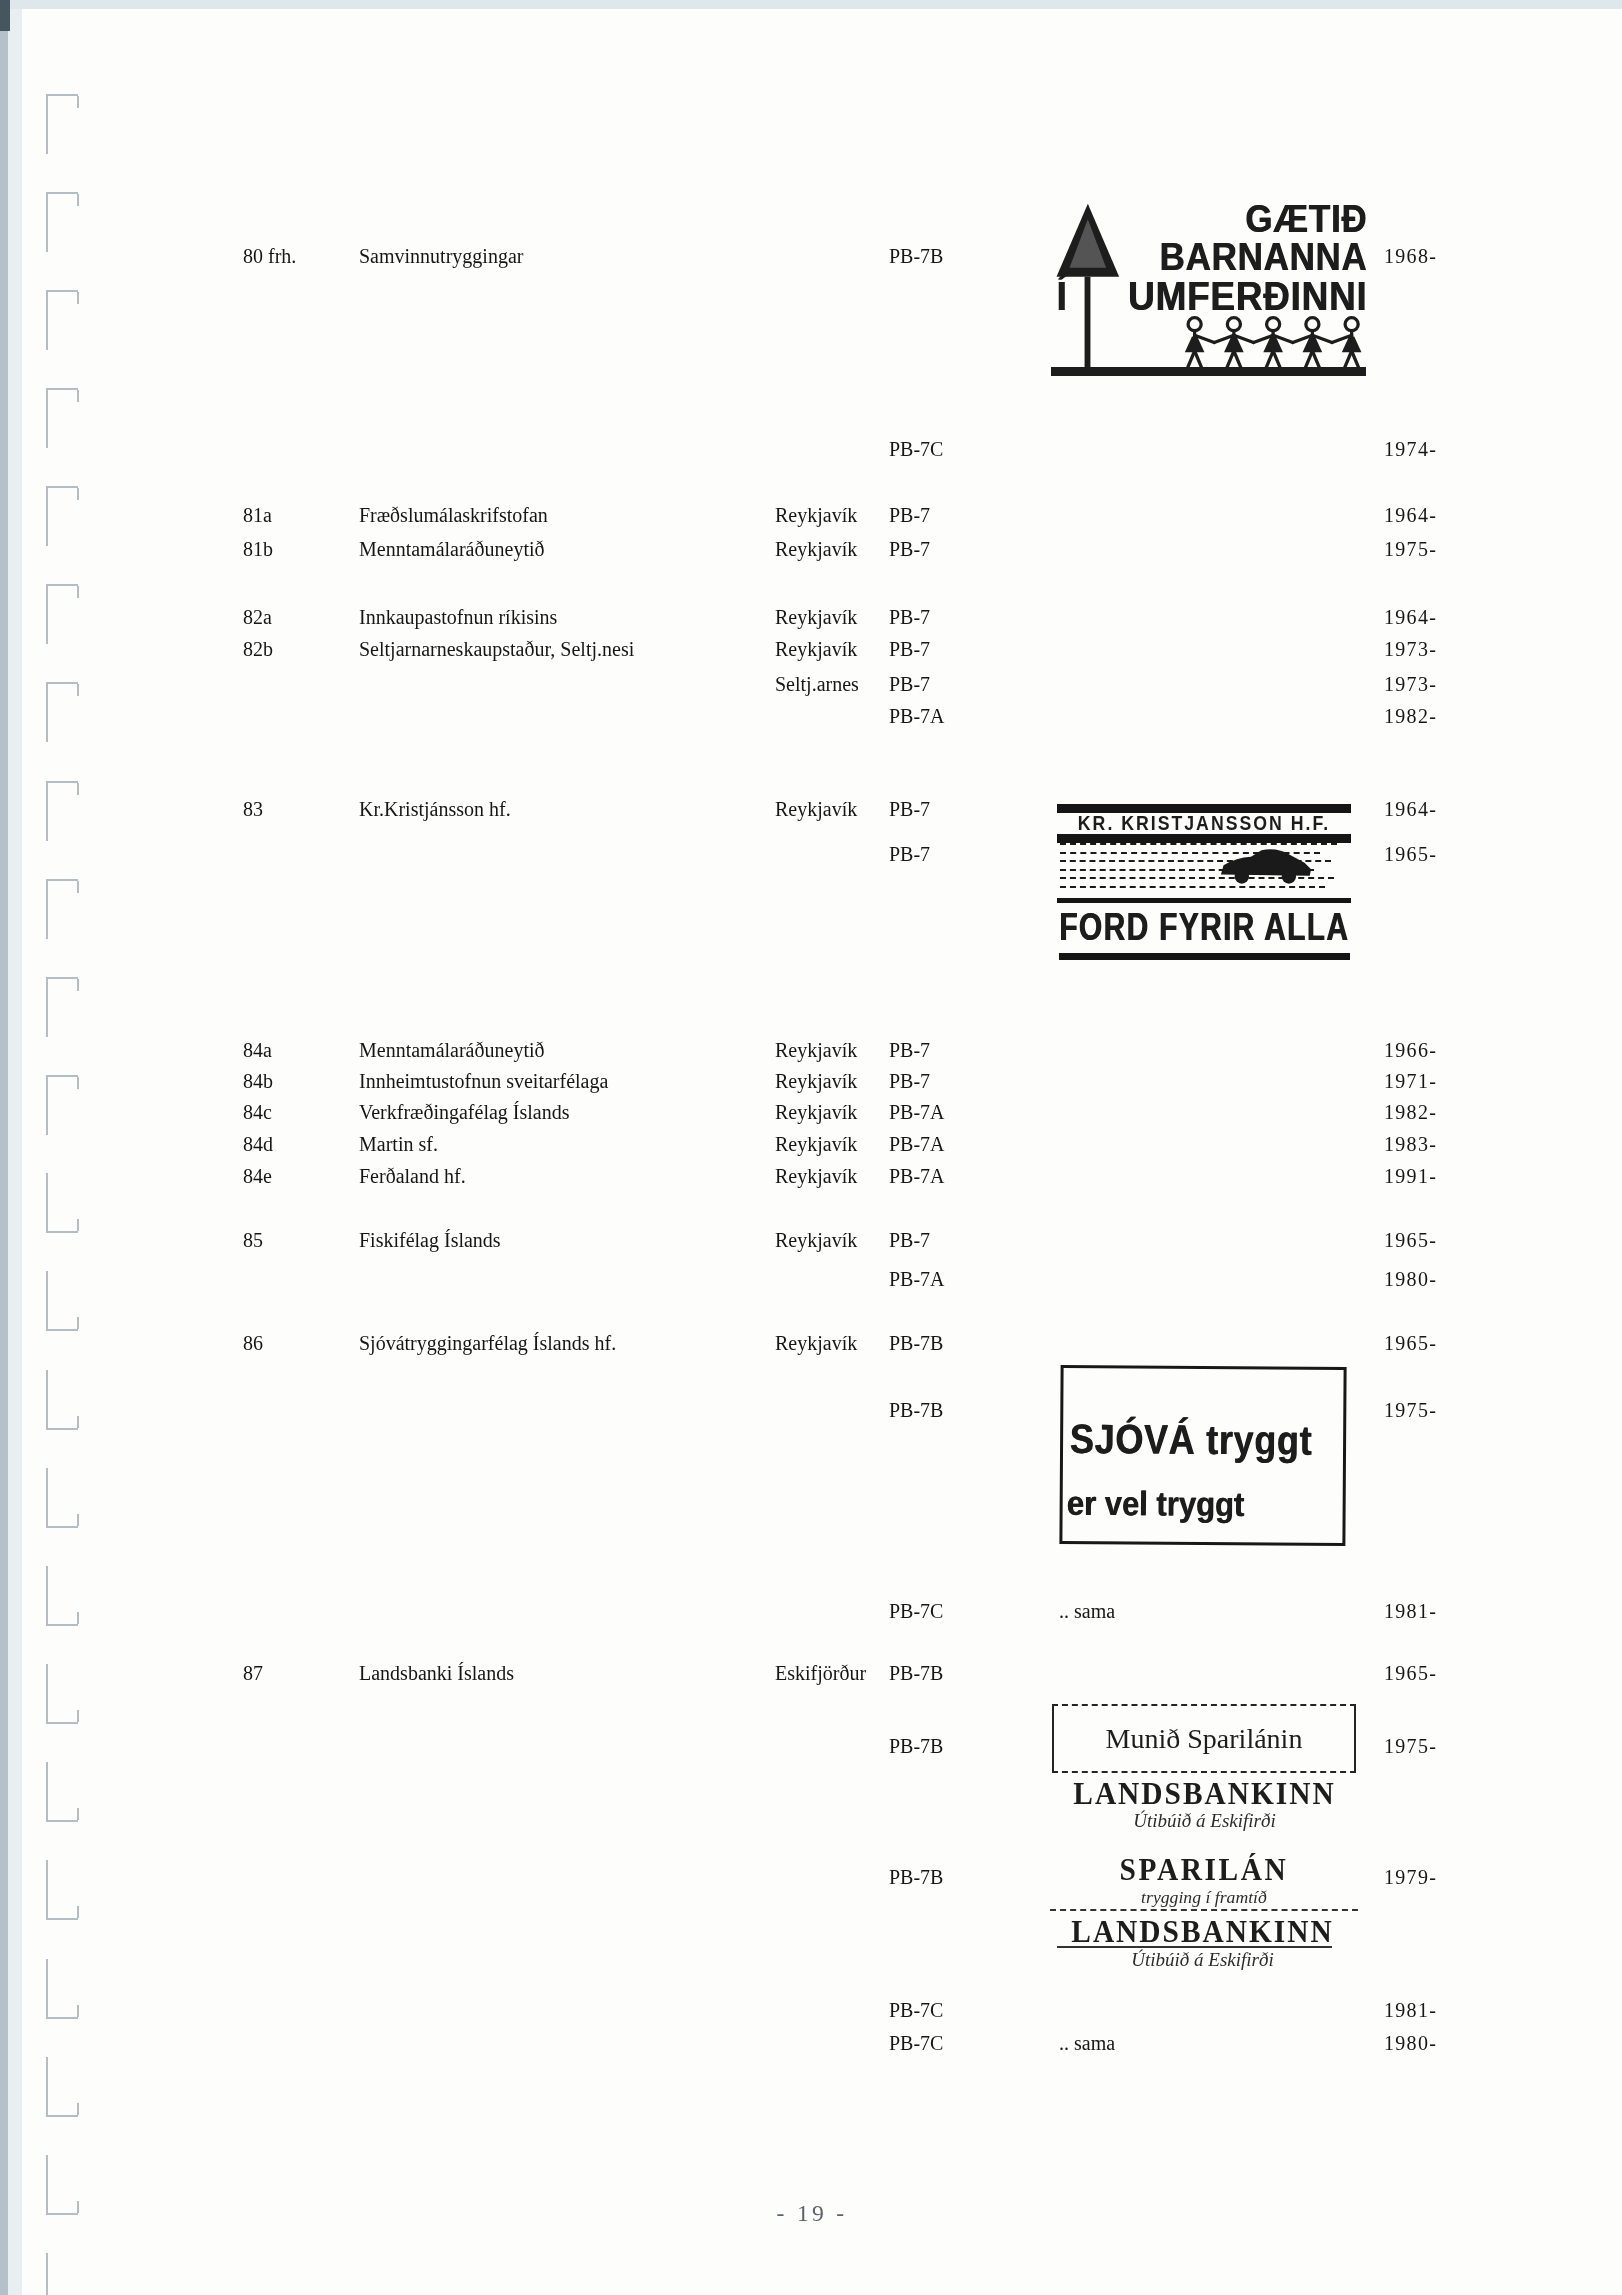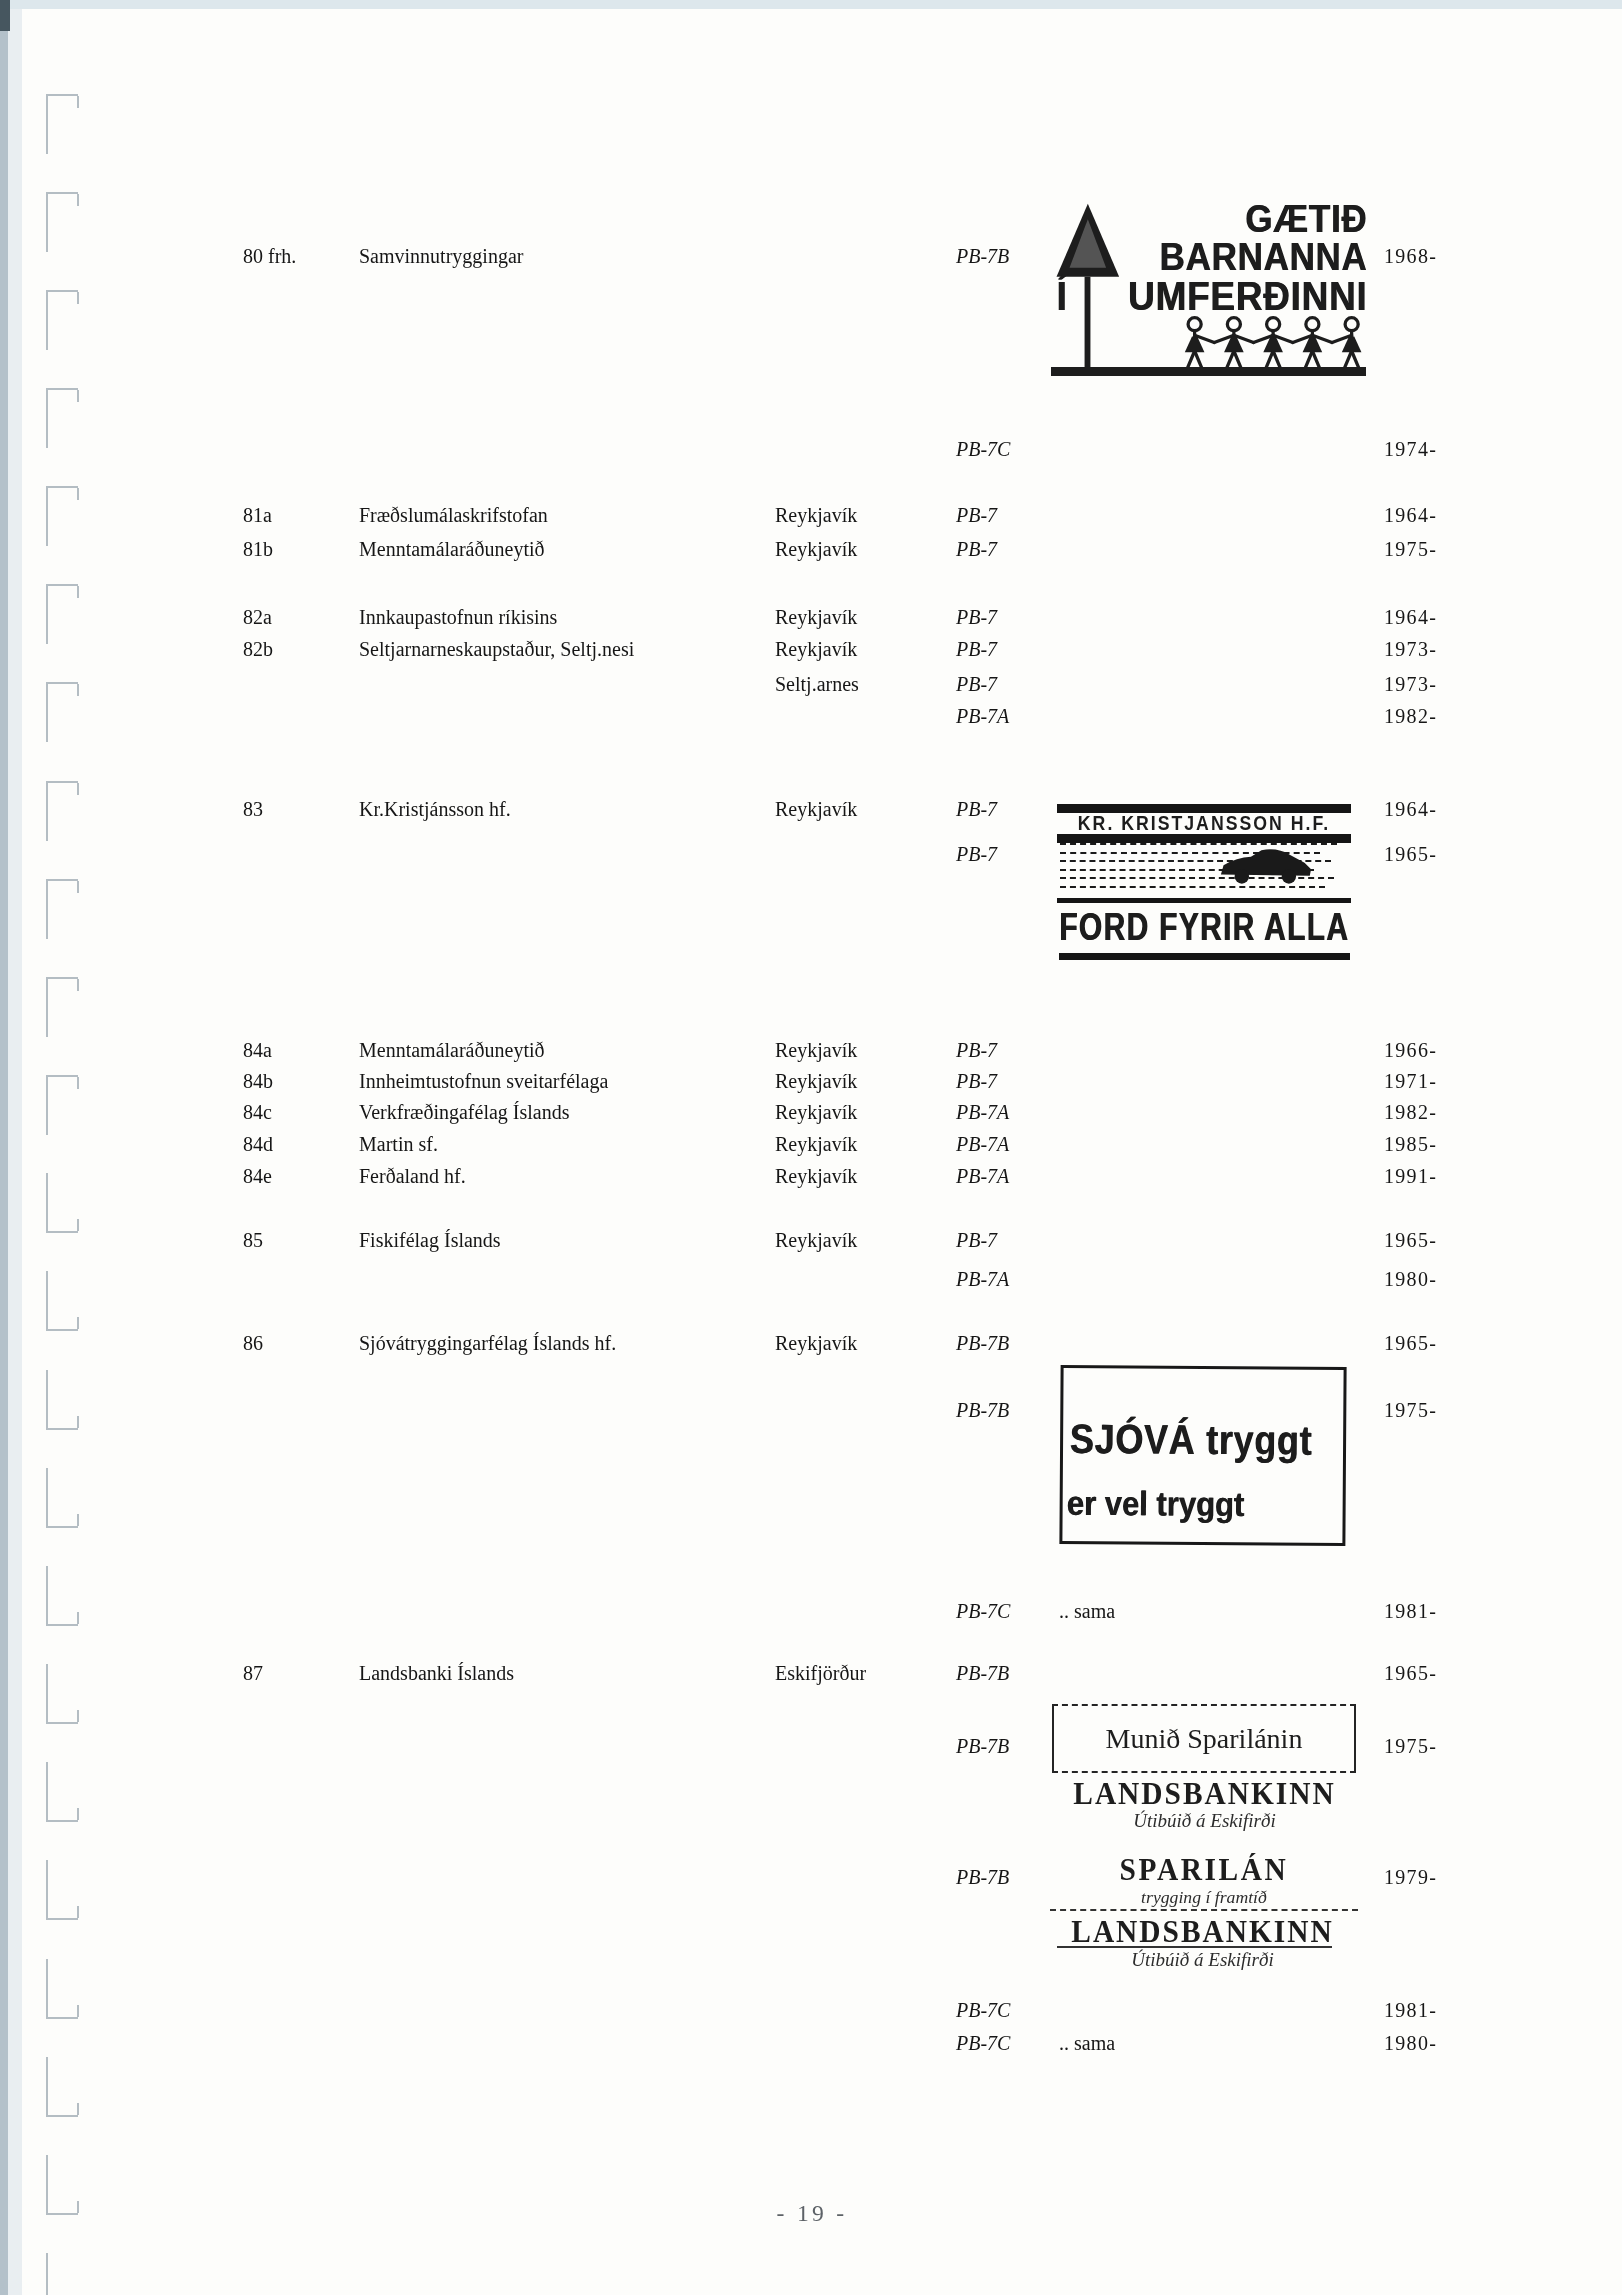--- a/index.html
+++ b/index.html
@@ -20,21 +20,21 @@
   .mark.t::after{content:"";position:absolute;right:-1.3px;top:0;width:2.6px;height:11.8px;background:#a8b2ba;}
   .mark.b{border-bottom:2.6px solid #a8b2ba;}
   .mark.b::after{content:"";position:absolute;right:-1.3px;bottom:0;width:2.6px;height:11.8px;background:#a8b2ba;}
 
   
   .row{position:absolute;left:0;width:1623px;height:31px;font-size:20px;white-space:nowrap;}
   .cell{position:absolute;top:0;}
   .c-id{left:243px;}
   .c-name{left:359px;}
   .c-place{left:775px;}
-  .c-type{left:956px;font-style:italic;}
+  .c-type{left:889px;}
   .c-note{left:1059px;}
   .c-year{left:1384px;letter-spacing:1.3px;}
 
   
   .stamp{position:absolute;color:#1d1d1d;}
   .sans{font-family:"Liberation Sans","DejaVu Sans",sans-serif;}
 
   
   .stamp-traffic{left:1047px;top:193px;width:324px;height:193px;}
   .stamp-traffic .t-line{position:absolute;right:3.9px;font-weight:700;letter-spacing:0.7px;
@@ -210,21 +210,21 @@
       <span class="cell c-name">Verkfræðingafélag Íslands</span>
       <span class="cell c-place">Reykjavík</span>
       <span class="cell c-type">PB-7A</span>
       <span class="cell c-year">1982-</span>
     </div>
     <div class="row" style="top: 1133px;">
       <span class="cell c-id">84d</span>
       <span class="cell c-name">Martin sf.</span>
       <span class="cell c-place">Reykjavík</span>
       <span class="cell c-type">PB-7A</span>
-      <span class="cell c-year">1985-</span>
+      <span class="cell c-year">1983-</span>
     </div>
     <div class="row" style="top: 1165px;">
       <span class="cell c-id">84e</span>
       <span class="cell c-name">Ferðaland hf.</span>
       <span class="cell c-place">Reykjavík</span>
       <span class="cell c-type">PB-7A</span>
       <span class="cell c-year">1991-</span>
     </div>
     <div class="row" style="top: 1229px;">
       <span class="cell c-id">85</span>

